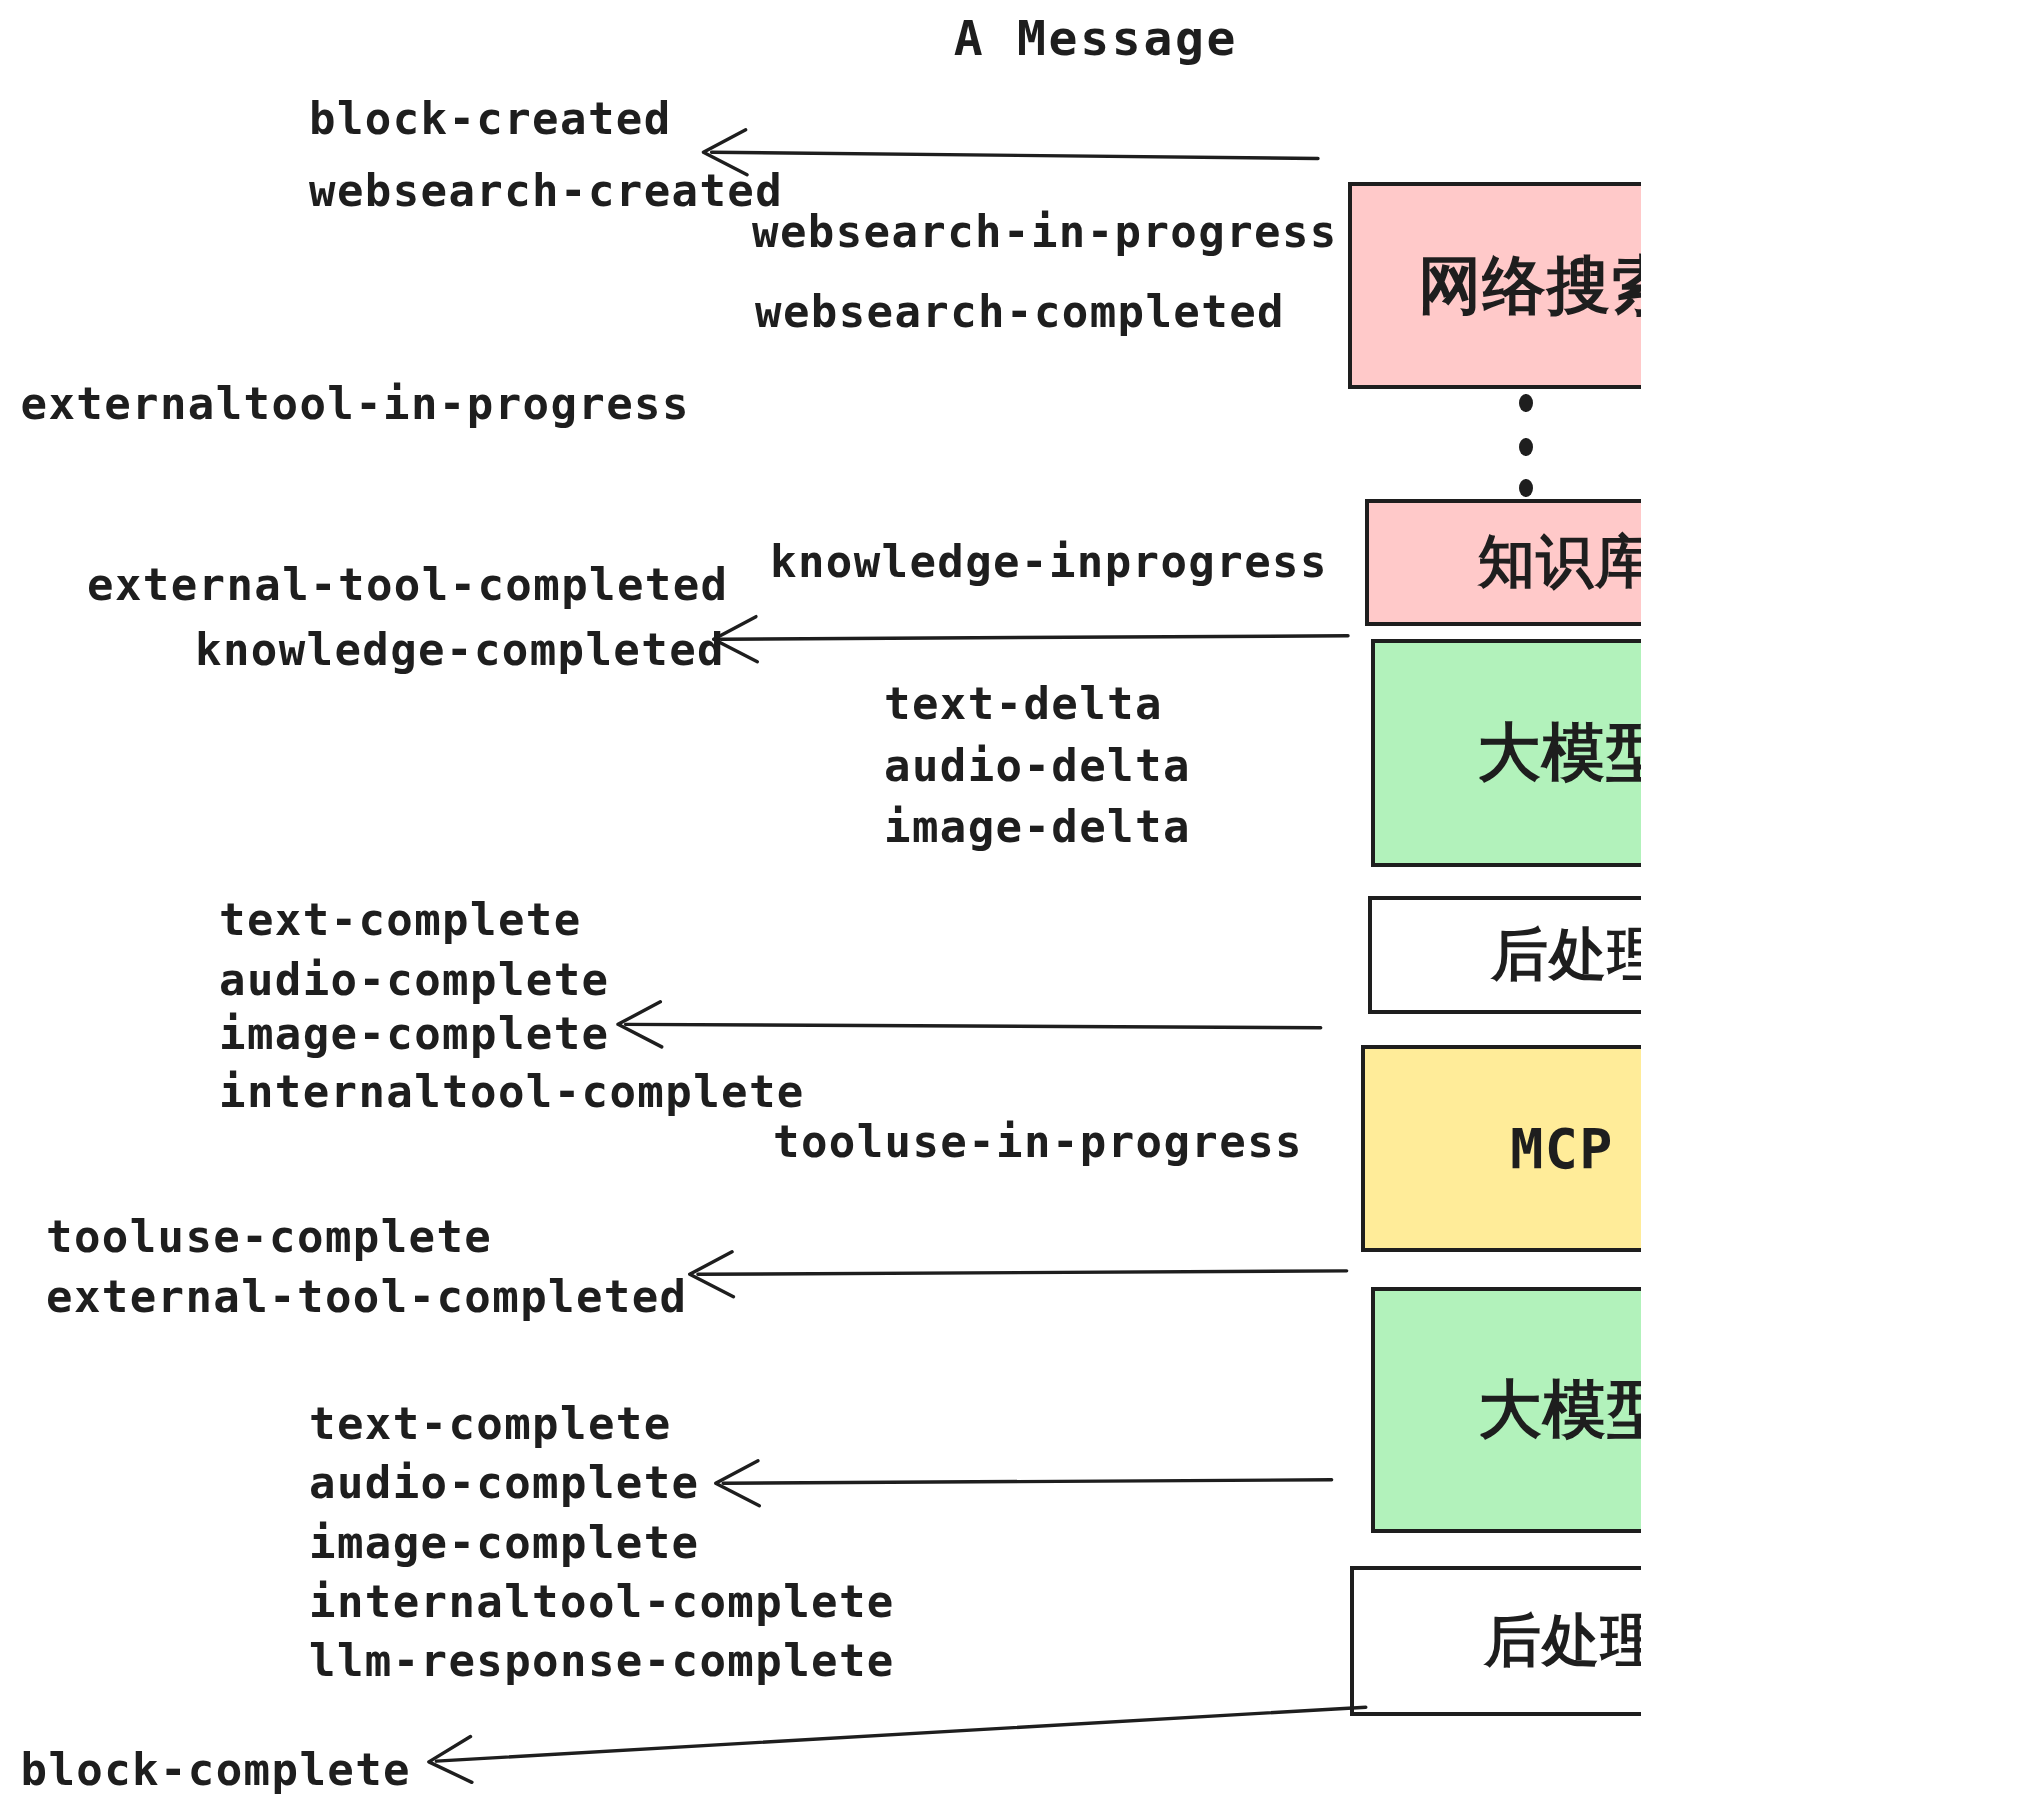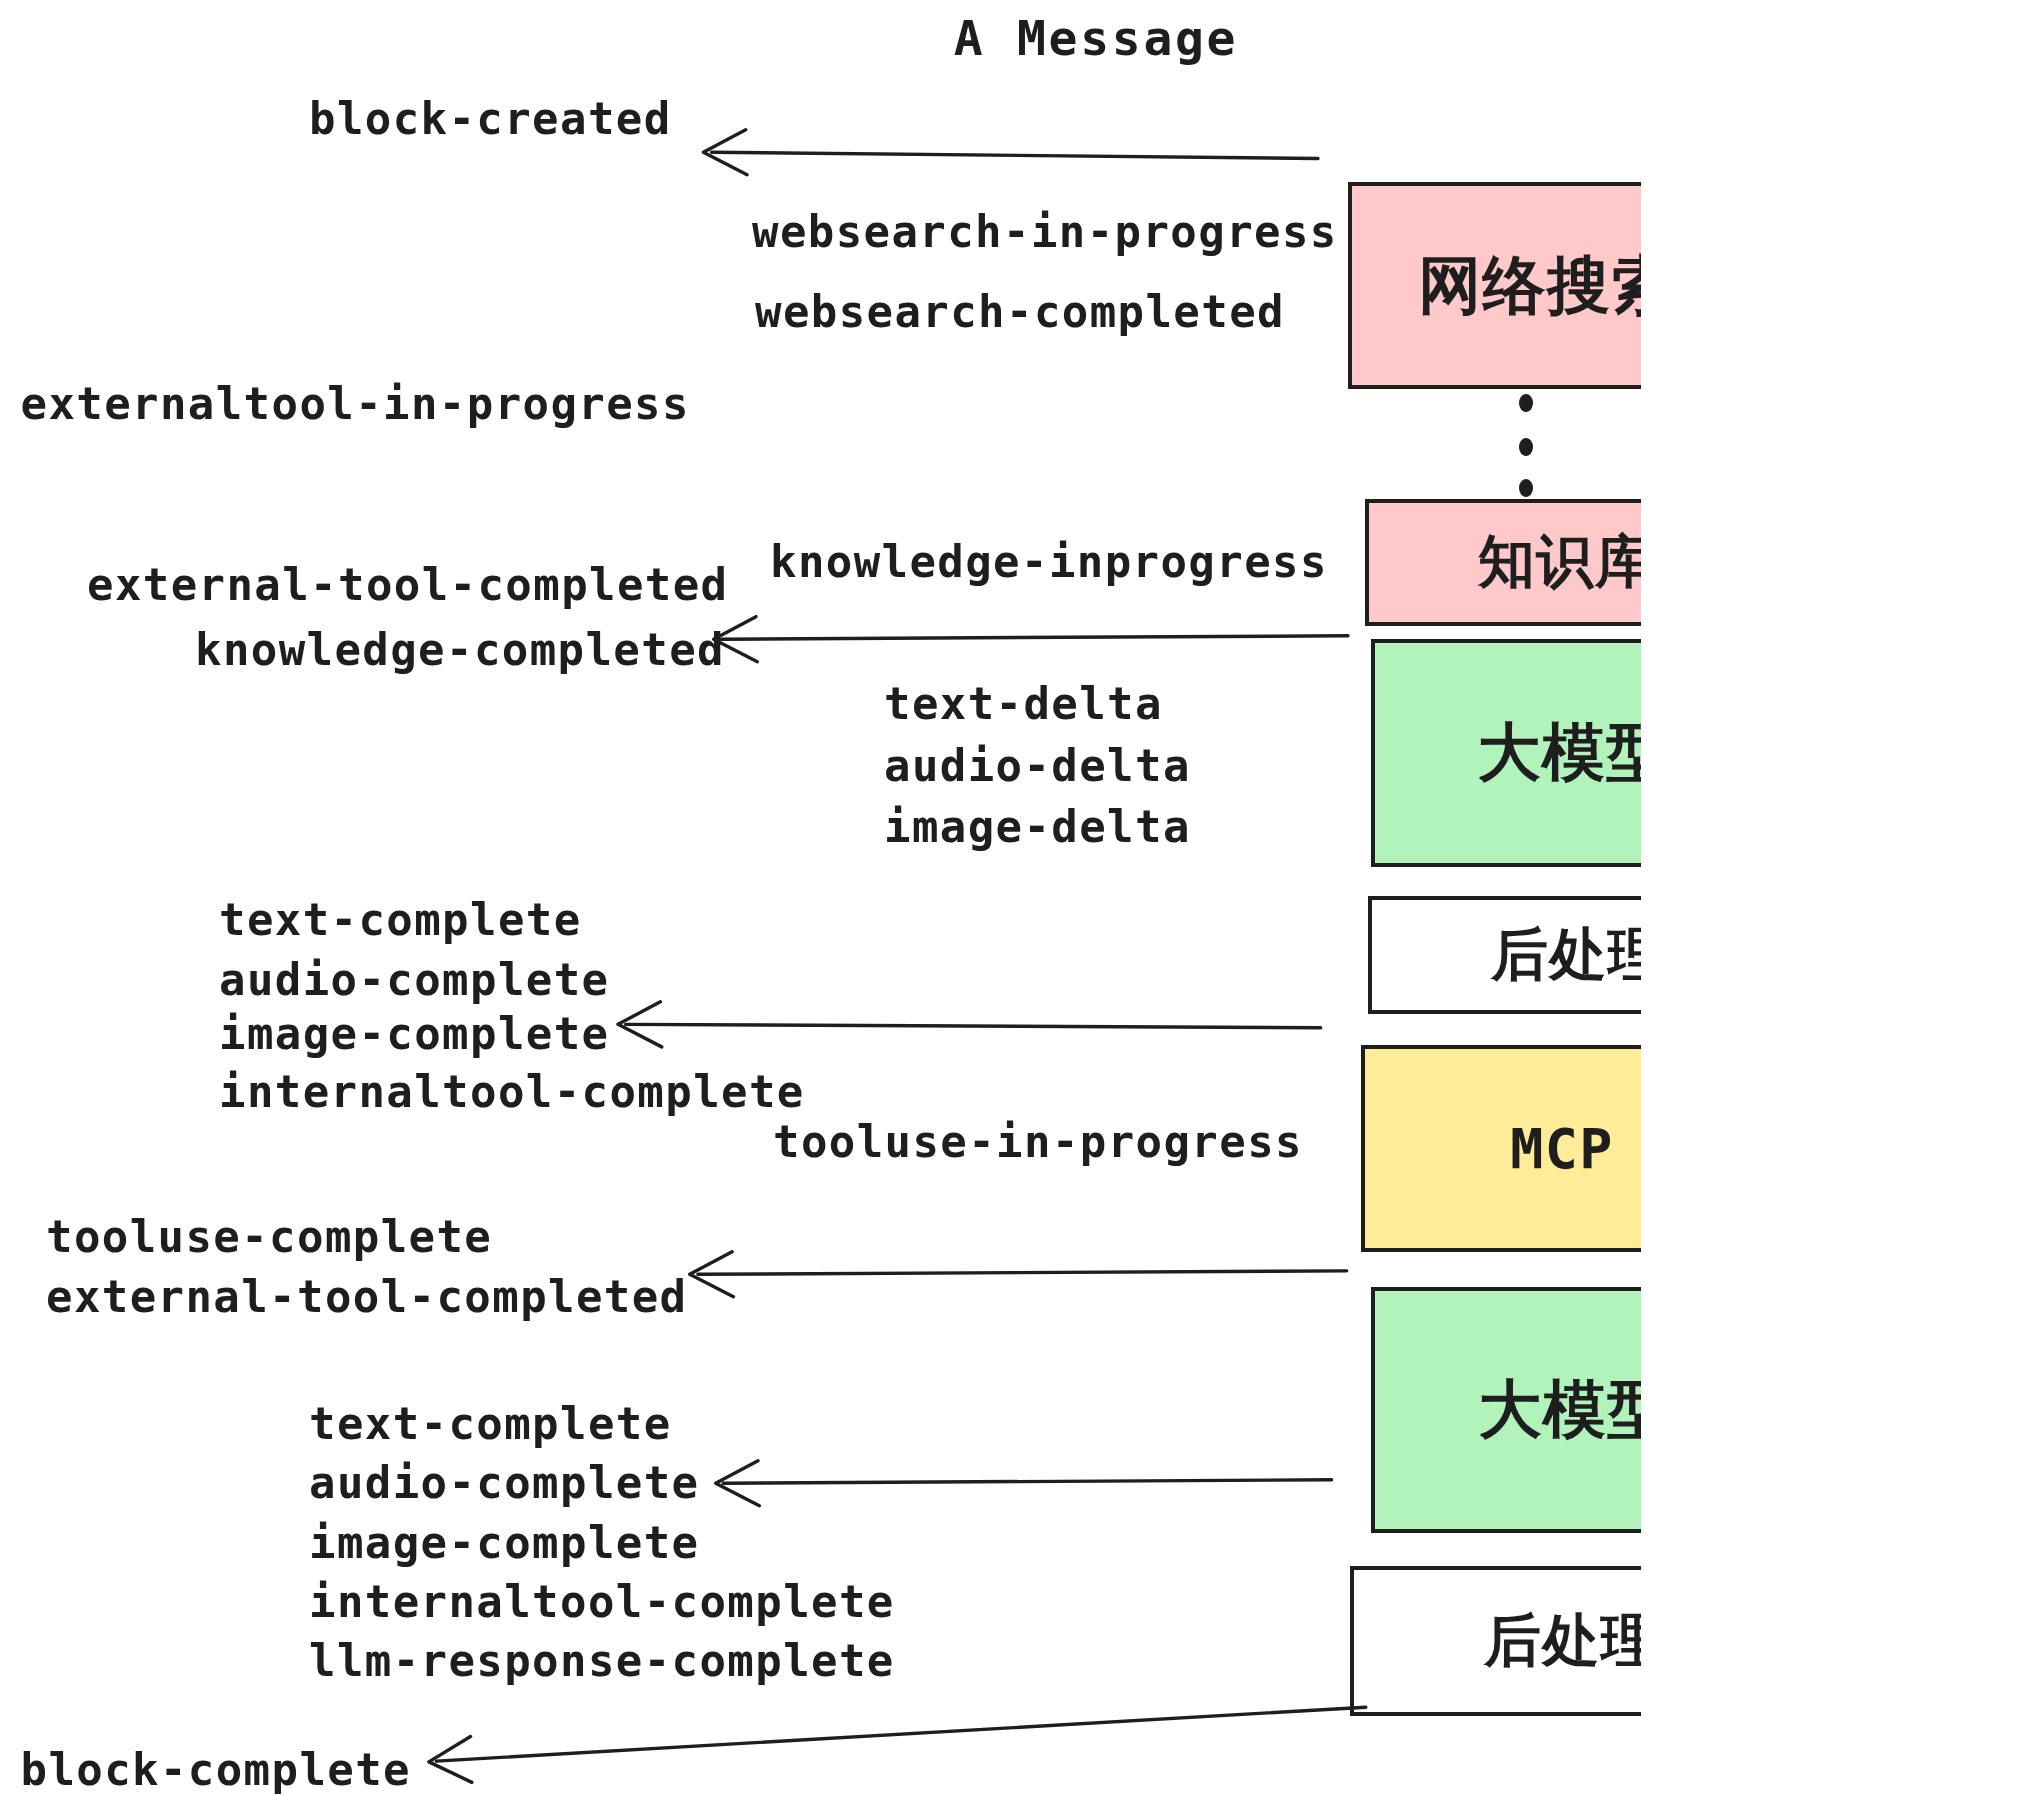--- a/index.html
+++ b/index.html
@@ -64,20 +64,21 @@
   }
 </style>
 </head>
 <body>
 
 <div class="canvas">
 
   <div class="title" style="left:1096px;top:38px">A Message</div>
 
   <div class="event" style="left:309px;top:118px">block-created</div>
+  <div class="event" style="left:309px;top:190px">websearch-created</div>
   <div class="event" style="left:752px;top:231px">websearch-in-progress</div>
   <div class="event" style="left:755px;top:311px">websearch-completed</div>
   <div class="event" style="left:20.5px;top:403px">externaltool-in-progress</div>
   <div class="event" style="left:770px;top:561px">knowledge-inprogress</div>
   <div class="event" style="left:87px;top:584px">external-tool-completed</div>
   <div class="event" style="left:195px;top:649px">knowledge-completed</div>
   <div class="event" style="left:884px;top:703px">text-delta</div>
   <div class="event" style="left:884px;top:765px">audio-delta</div>
   <div class="event" style="left:884px;top:826px">image-delta</div>
   <div class="event" style="left:219px;top:919px">text-complete</div>

